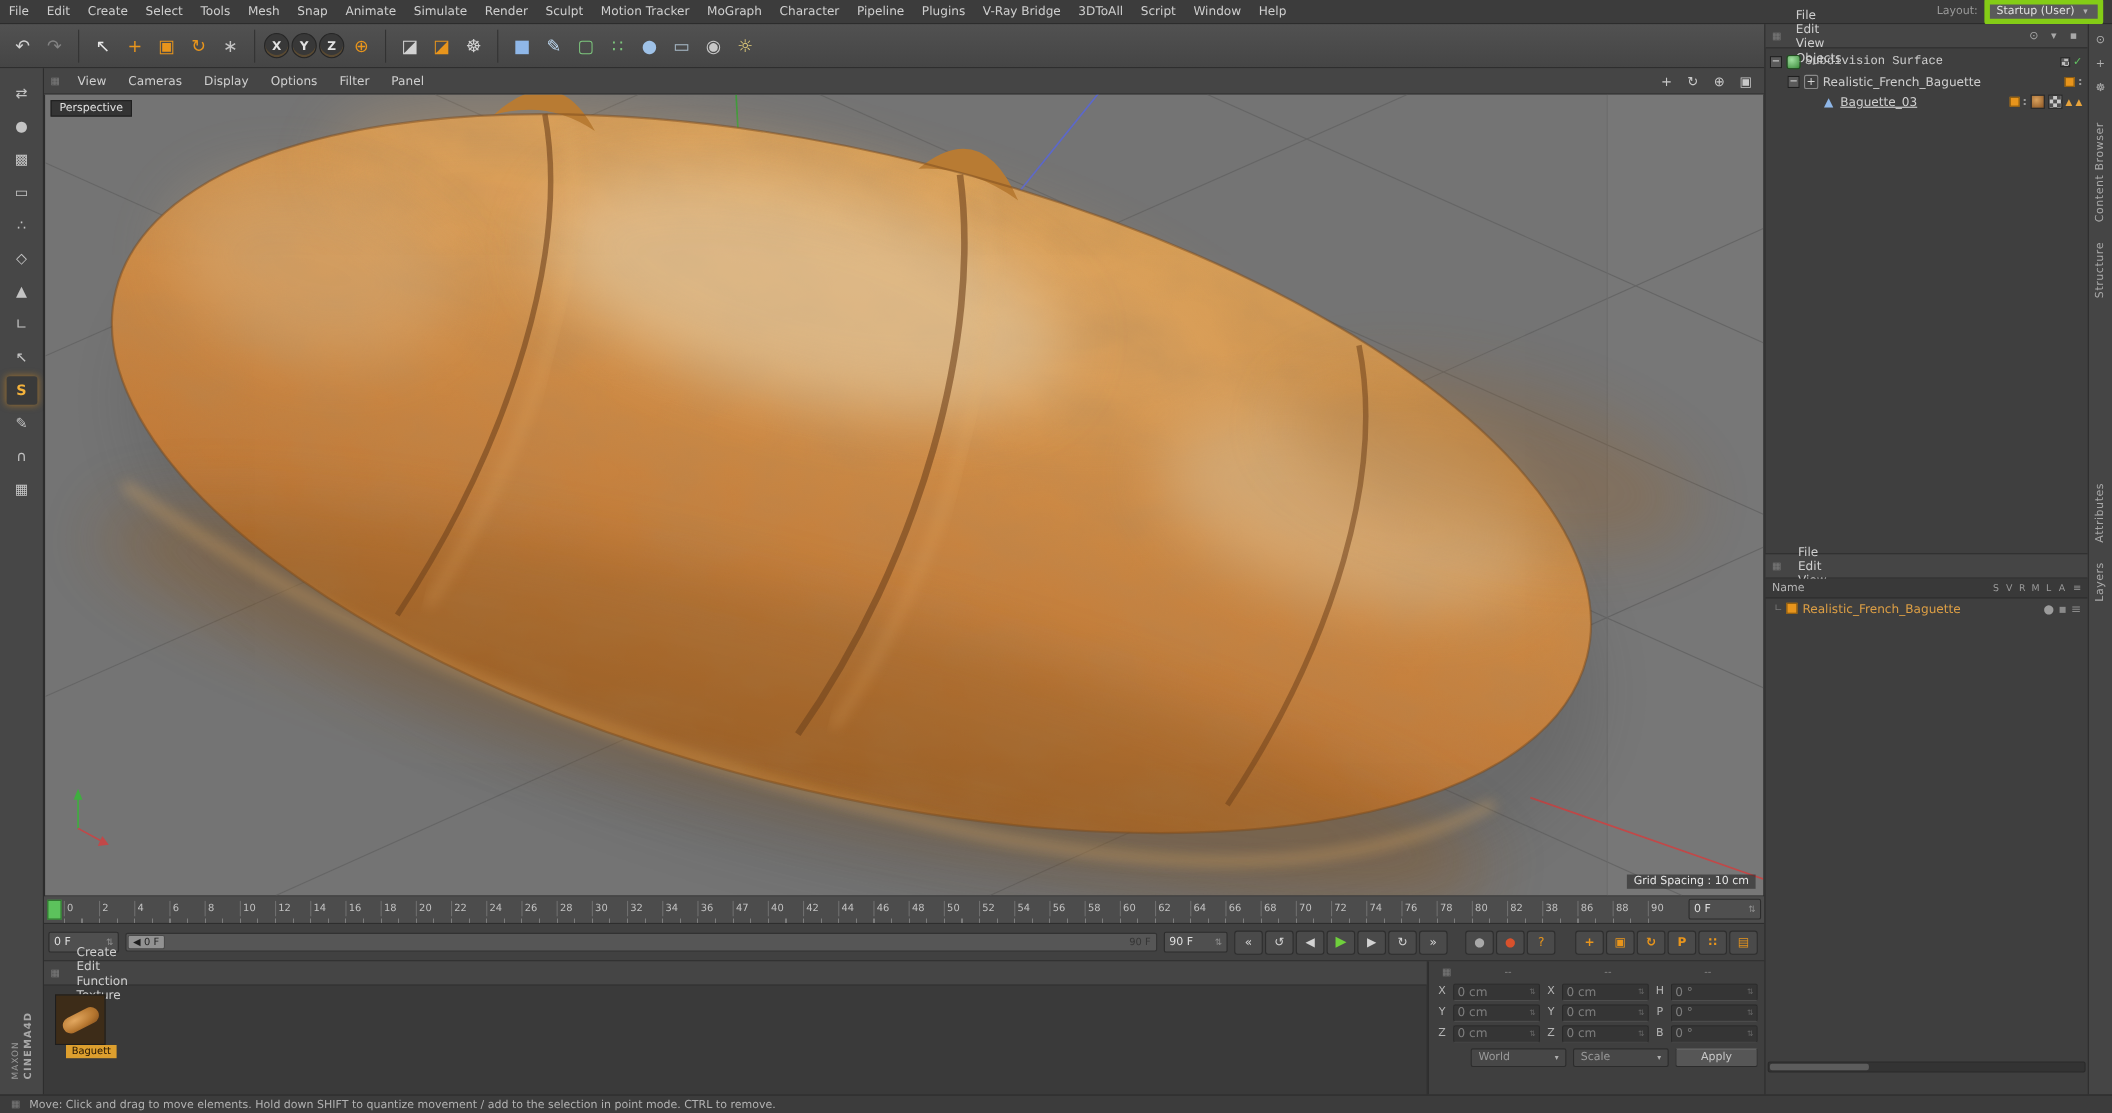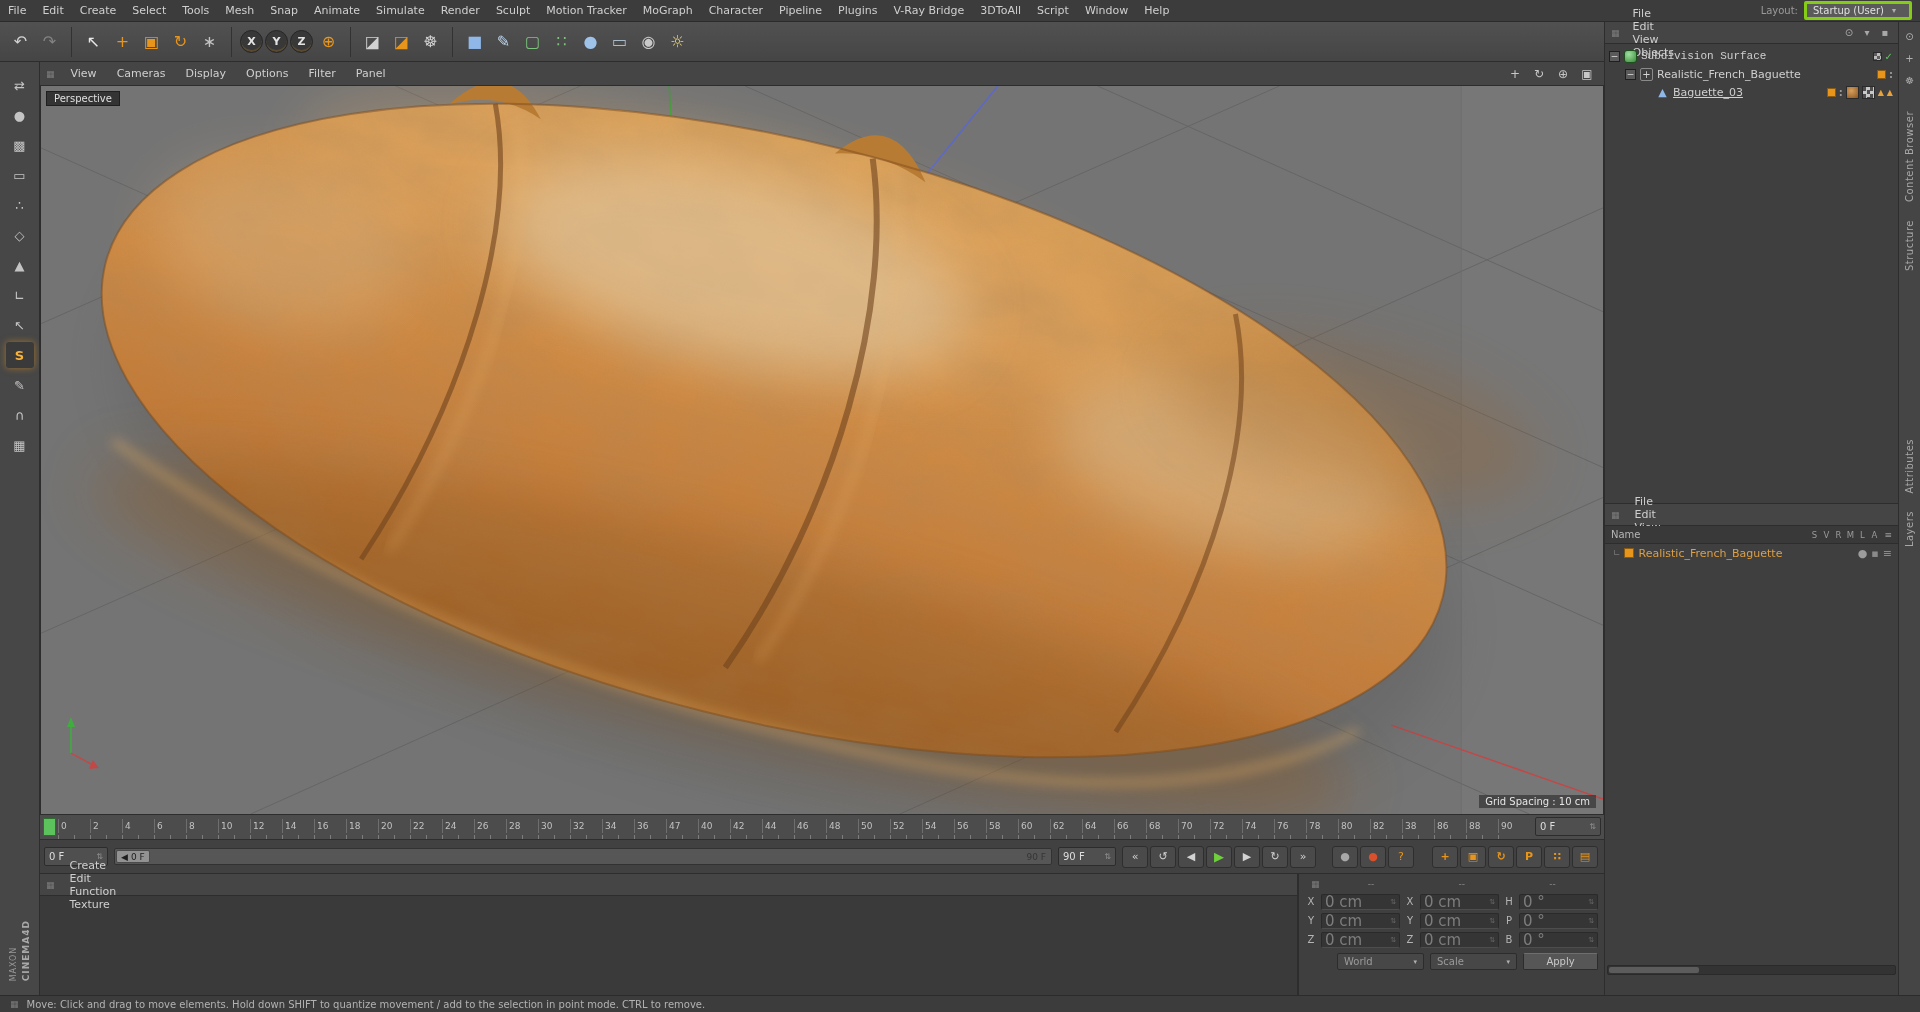--- a/index.html
+++ b/index.html
@@ -5,21 +5,21 @@
   *{margin:0;padding:0;box-sizing:border-box;font-family:"DejaVu Sans","Liberation Sans",sans-serif;}
   html,body{width:1920px;height:1012px;overflow:hidden;background:#3b3b3b;}
   #app{position:relative;width:1920px;height:792px;background:#3b3b3b;color:#c9c9c9;font-size:11px;-webkit-user-select:none;user-select:none;}
 
   
   #menubar{position:absolute;left:0;top:0;width:100%;height:22px;background:#3c3c3c;border-bottom:1px solid #2b2b2b;display:flex;align-items:center;}
   #menubar-items{display:flex;align-items:center;height:100%;}
   .menu-item{padding:0 8px;height:100%;display:flex;align-items:center;color:#cfcfcf;font-size:11px;cursor:default;white-space:nowrap;}
   #layout-box{margin-left:auto;display:flex;align-items:center;gap:6px;padding-right:8px;}
   #layout-box .dim{color:#9a9a9a;font-size:10px;}
-  #layout-select{background:#5a5a5a;border:3px solid #84cc16;border-radius:2px;padding:1px 6px;display:flex;align-items:center;gap:8px;font-size:10px;color:#e0e0e0;min-width:108px;}
+  #layout-select{background:#5a5a5a;border:5px solid #84cc16;border-radius:2px;padding:1px 6px;display:flex;align-items:center;gap:8px;font-size:10px;color:#e0e0e0;min-width:108px;}
   .dd-arrow{color:#b0b0b0;font-size:8px;}
 
   
   #toolbar{position:absolute;left:0;top:22px;width:1604px;height:40px;background:linear-gradient(#515151,#454545);border-bottom:1px solid #2d2d2d;display:flex;align-items:center;padding:0 6px;}
   .tool-btn{width:27px;height:27px;display:flex;align-items:center;justify-content:center;font-size:16px;border-radius:3px;margin:0 1px;cursor:default;}
   .tool-btn.circle{width:23px;height:23px;background:#383838;border:1px solid #262626;border-radius:50%;font-size:11px;font-weight:bold;color:#e2e2e2;box-shadow:inset 0 -2px 0 #e8951c33;}
   .tool-sep{width:1px;height:30px;background:#323232;margin:0 7px;flex:0 0 auto;}
 
   
   #left-strip{position:absolute;left:0;top:62px;width:40px;height:933px;background:#474747;border-right:1px solid #2d2d2d;}
@@ -80,21 +80,21 @@
   .thumb-label{width:46px;margin-left:10px;background:#dd9f2e;color:#221404;font-size:9px;text-align:center;padding:1px 0;overflow:hidden;white-space:nowrap;}
 
   
   #coords{position:absolute;left:1298px;top:874px;width:306px;height:121px;background:#3f3f3f;border-left:1px solid #2d2d2d;padding:2px 6px;}
   #coord-head{display:flex;align-items:center;height:16px;}
   #coord-headers{flex:1;display:flex;}
   .coord-h{flex:1;text-align:center;color:#8a8a8a;font-size:9px;}
   .coord-row{display:grid;grid-template-columns:12px 1fr 12px 1fr 12px 1fr;gap:4px;align-items:center;height:19px;}
   .coord-label{color:#b5b5b5;font-size:10px;text-align:center;}
   .coord-field{background:#353535;border:1px solid #2a2a2a;border-bottom-color:#4d4d4d;border-radius:2px;height:16px;display:flex;align-items:center;justify-content:space-between;padding:0 3px;}
-  .cf-val{color:#7d7d7d;font-size:15px;}
+  .cf-val{color:#7d7d7d;font-size:11px;}
   .cf-spin{color:#666;font-size:7px;}
   #coord-foot{display:flex;gap:6px;margin-top:4px;margin-left:32px;}
   .dropdown{flex:1;background:#474747;border:1px solid #2c2c2c;border-radius:2px;height:17px;display:flex;align-items:center;justify-content:space-between;padding:0 6px;color:#9a9a9a;font-size:10px;}
   .dropdown .dd-arrow{font-size:7px;}
   #apply-btn{flex:1;background:#565656;border:1px solid #2c2c2c;border-top-color:#6e6e6e;border-radius:2px;height:17px;display:flex;align-items:center;justify-content:center;color:#c8c8c8;font-size:10px;}
 
   
   #right-panel{position:absolute;left:1604px;top:22px;width:294px;height:973px;background:#3f3f3f;border-left:1px solid #2d2d2d;display:flex;flex-direction:column;}
   #om-menu .panel-menu-item{padding:0 7px;}
   #om-menu-icons{margin-left:auto;display:flex;padding-right:4px;}
@@ -421,20 +421,26 @@
   <div id="bottom-left">
     <div class="panel-menu" id="mat-menu">
       <span class="grip">▦</span>
       <div id="mat-menu-items">
           <div class="panel-menu-item">Create</div>
           <div class="panel-menu-item">Edit</div>
           <div class="panel-menu-item">Function</div>
           <div class="panel-menu-item">Texture</div>
         </div>
     </div>
+    <div id="mat-area">
+      <div class="thumb">
+          <i></i>
+        </div>
+      <div class="thumb-label">Baguett</div>
+    </div>
   </div>
 
   <div id="coords">
     <div id="coord-head">
       <span class="grip">▦</span>
       <div id="coord-headers">
           <div class="coord-h">--</div>
           <div class="coord-h">--</div>
           <div class="coord-h">--</div>
         </div>

